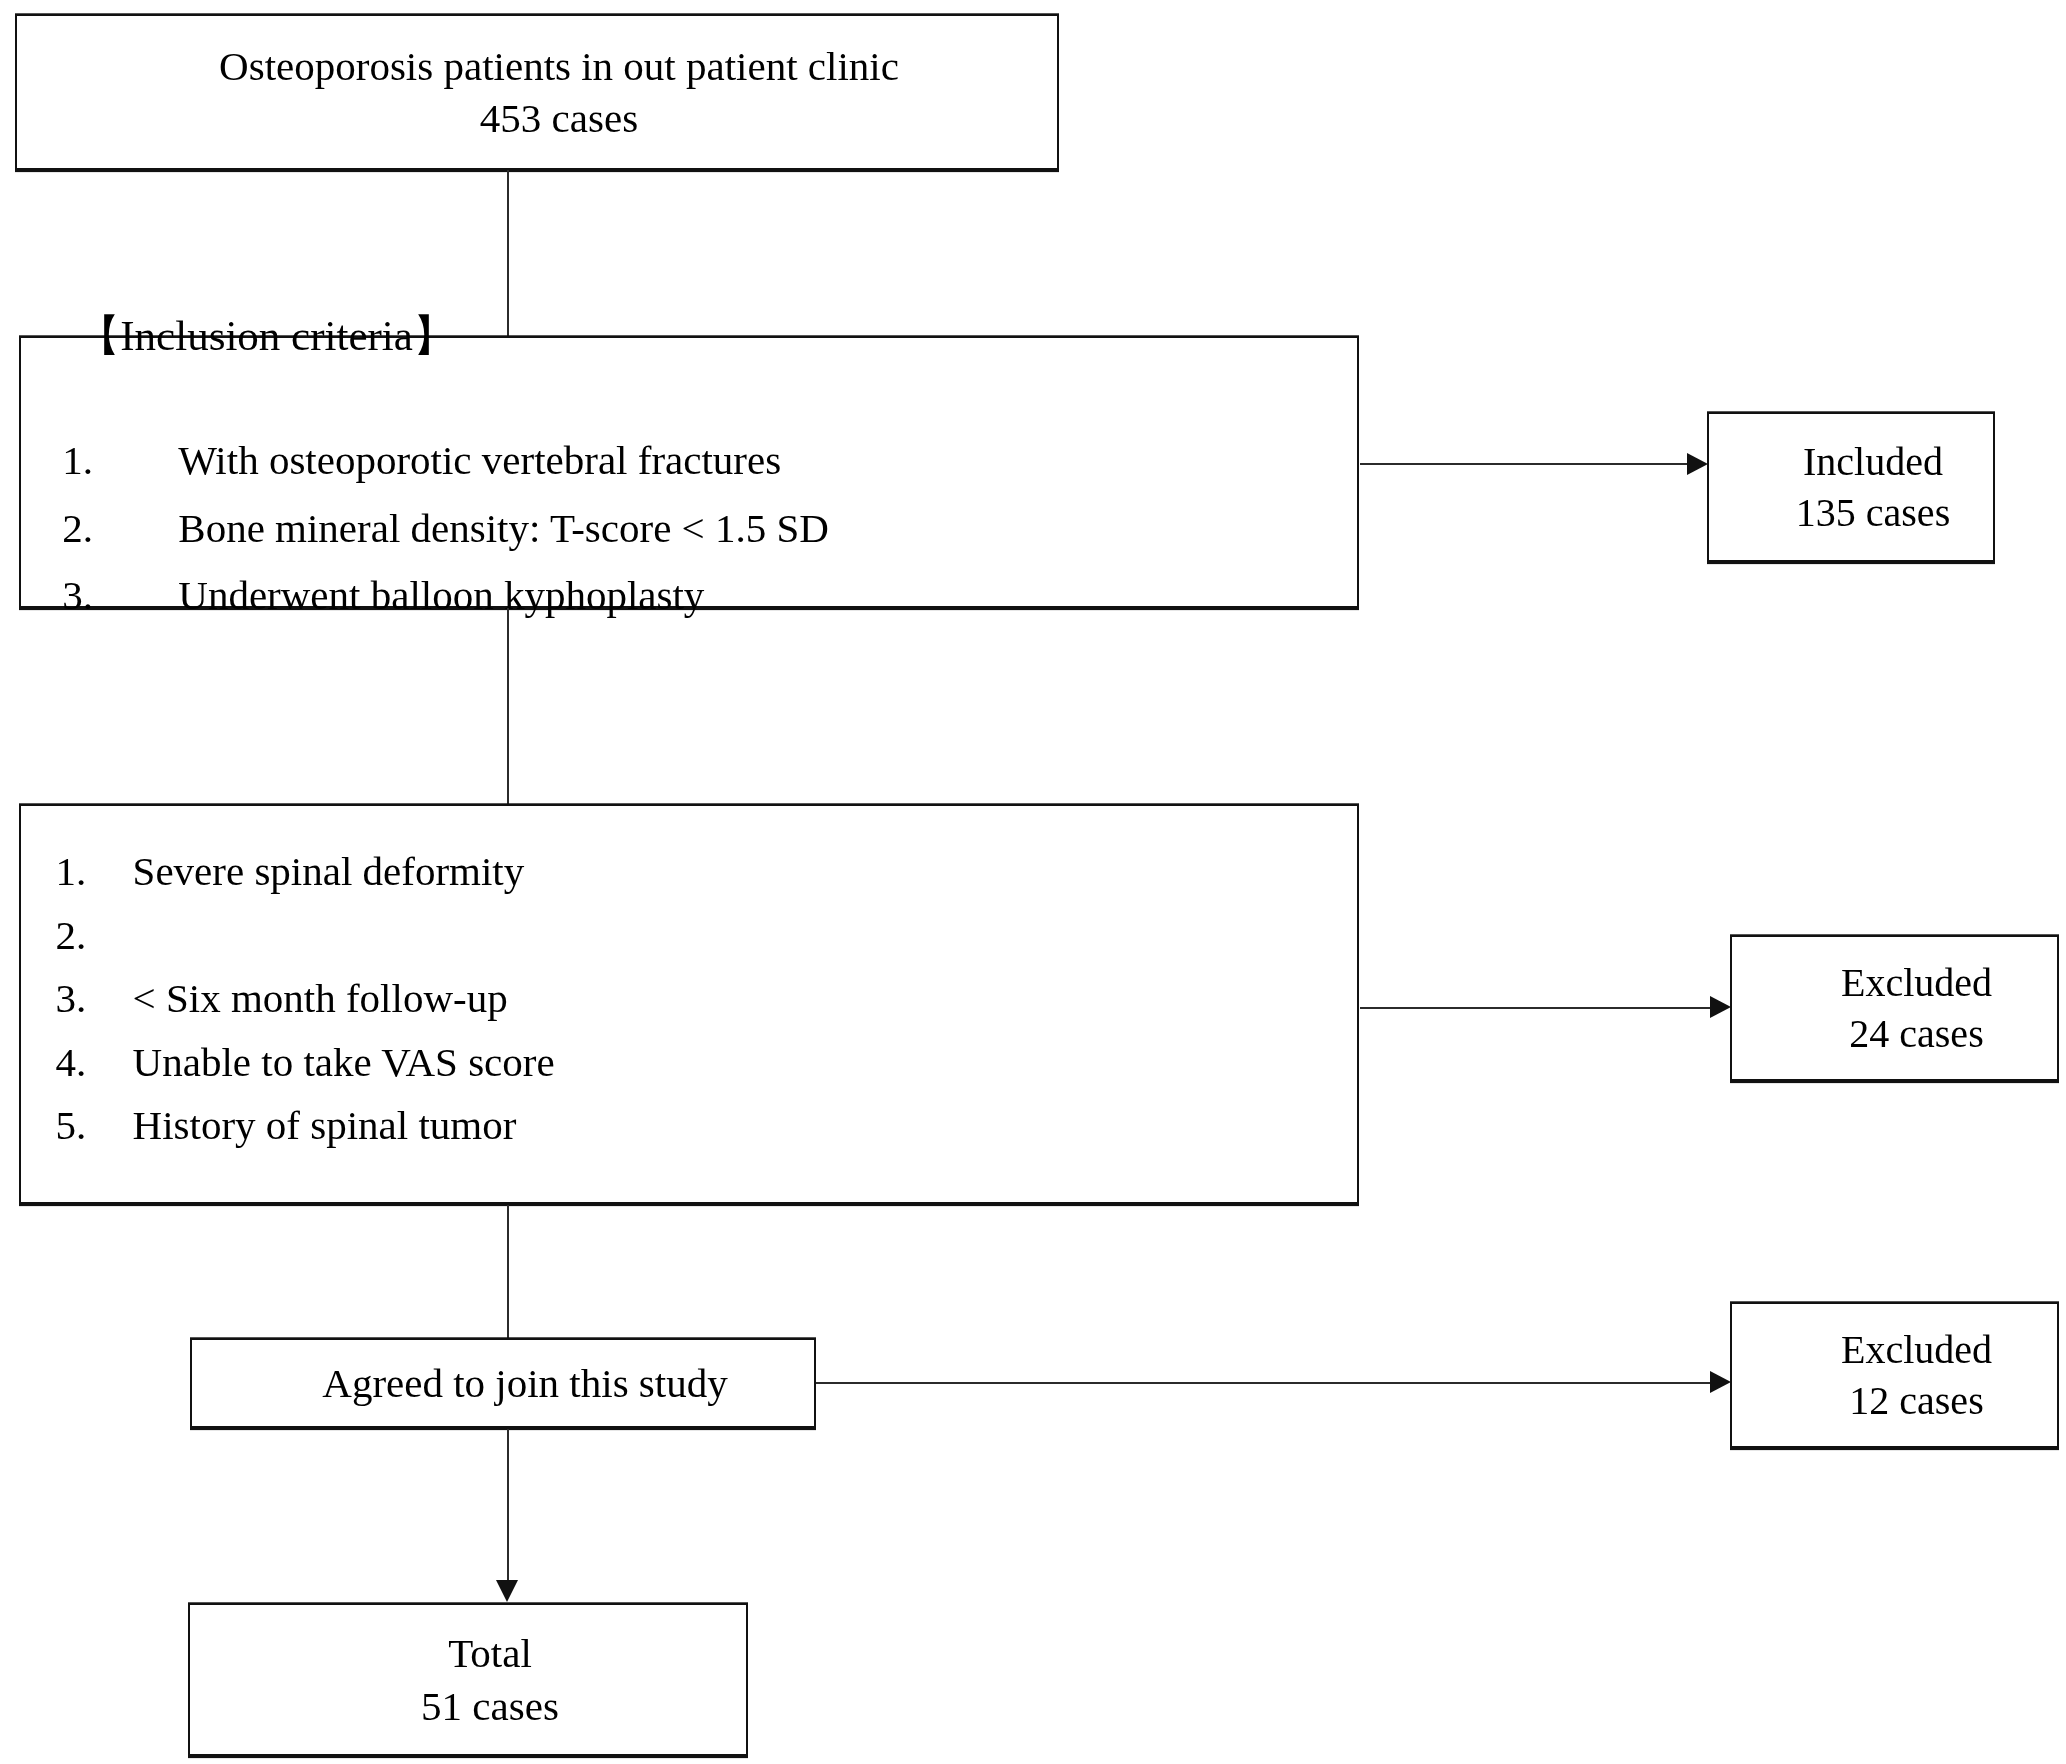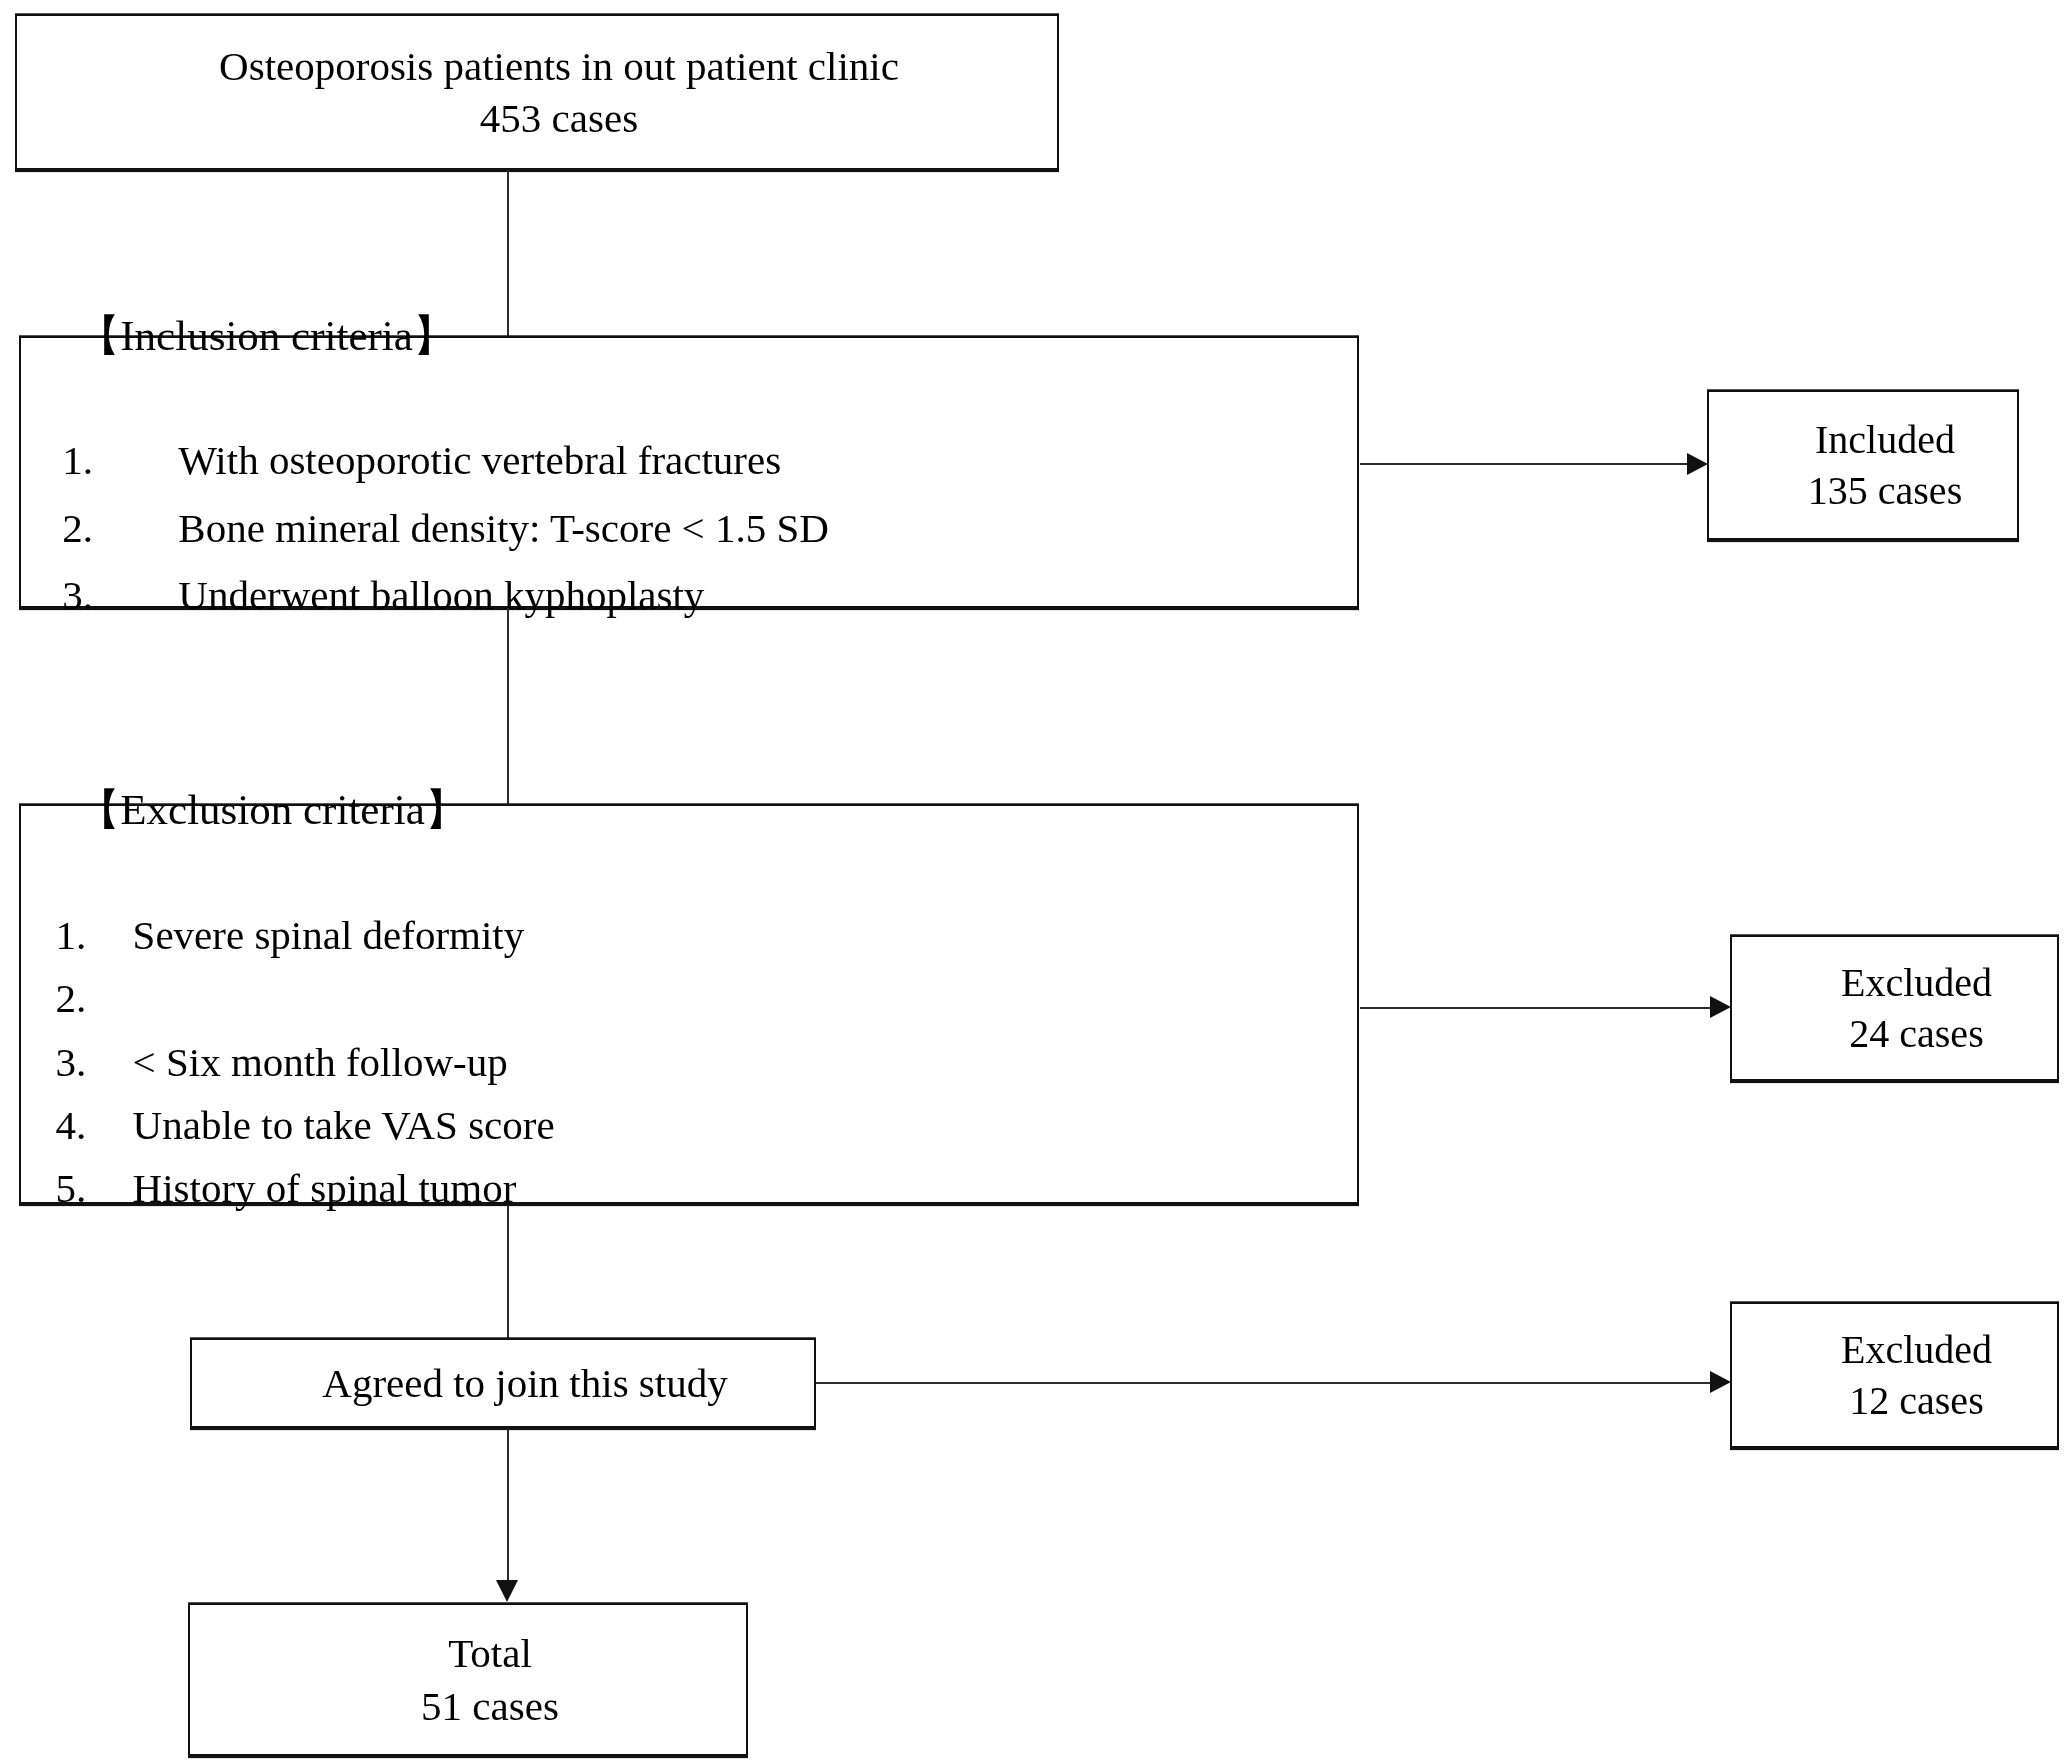--- a/index.html
+++ b/index.html
@@ -140,32 +140,31 @@
           <span class="t-item crit-num">3.</span>
           <span class="t-item">Underwent balloon kyphoplasty</span>
         </li>
       </ul>
     </div>
   </div>
 
   <div class="hline" style="left:1360px; top:463px; width:330px;"></div>
   <div class="arrow-right" style="left:1687px; top:453px;"></div>
 
-  <div class="node heavy" style="left:1707px; top:390px; width:312px; height:150px;">
+  <div class="node heavy" style="left:1707px; top:412px; width:288px; height:150px;">
     <div class="center-stack">
       <div class="t-small">Included</div>
       <div class="t-small">135 cases</div>
     </div>
   </div>
 
   <div class="vline" style="left:507px; top:608px; height:198px;"></div>
 
   <div class="node heavy list-tight" style="left:19.3px; top:804px; width:1340px; height:400px;">
     <div class="left-stack" style="padding-left:15px;">
-      <div class="t-crit-h crit-head">【Exclusion criteria】</div>
       <ul class="crit-list">
         <li>
           <span class="t-item crit-num">1.</span>
           <span class="t-item">Severe spinal deformity</span>
         </li>
         <li>
           <span class="t-item crit-num">2.</span>
         </li>
         <li>
           <span class="t-item crit-num">3.</span>

